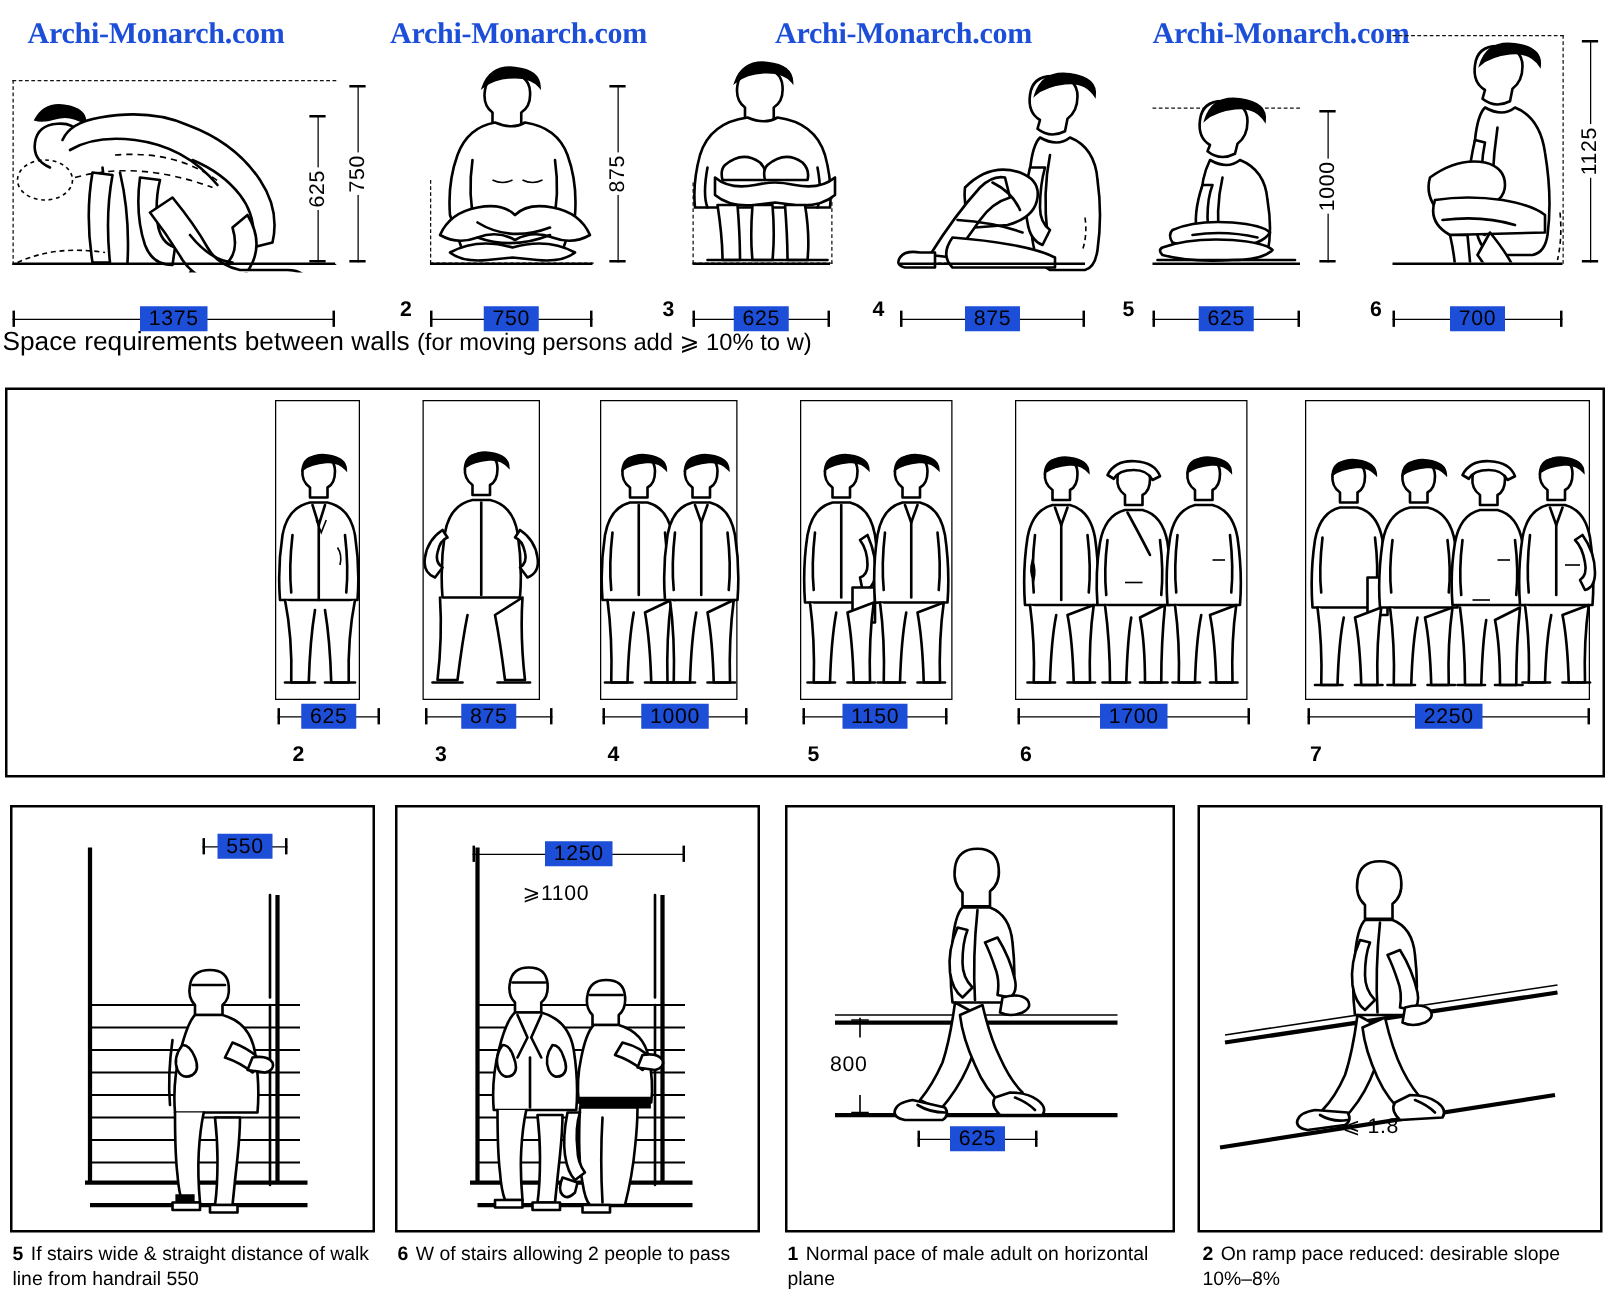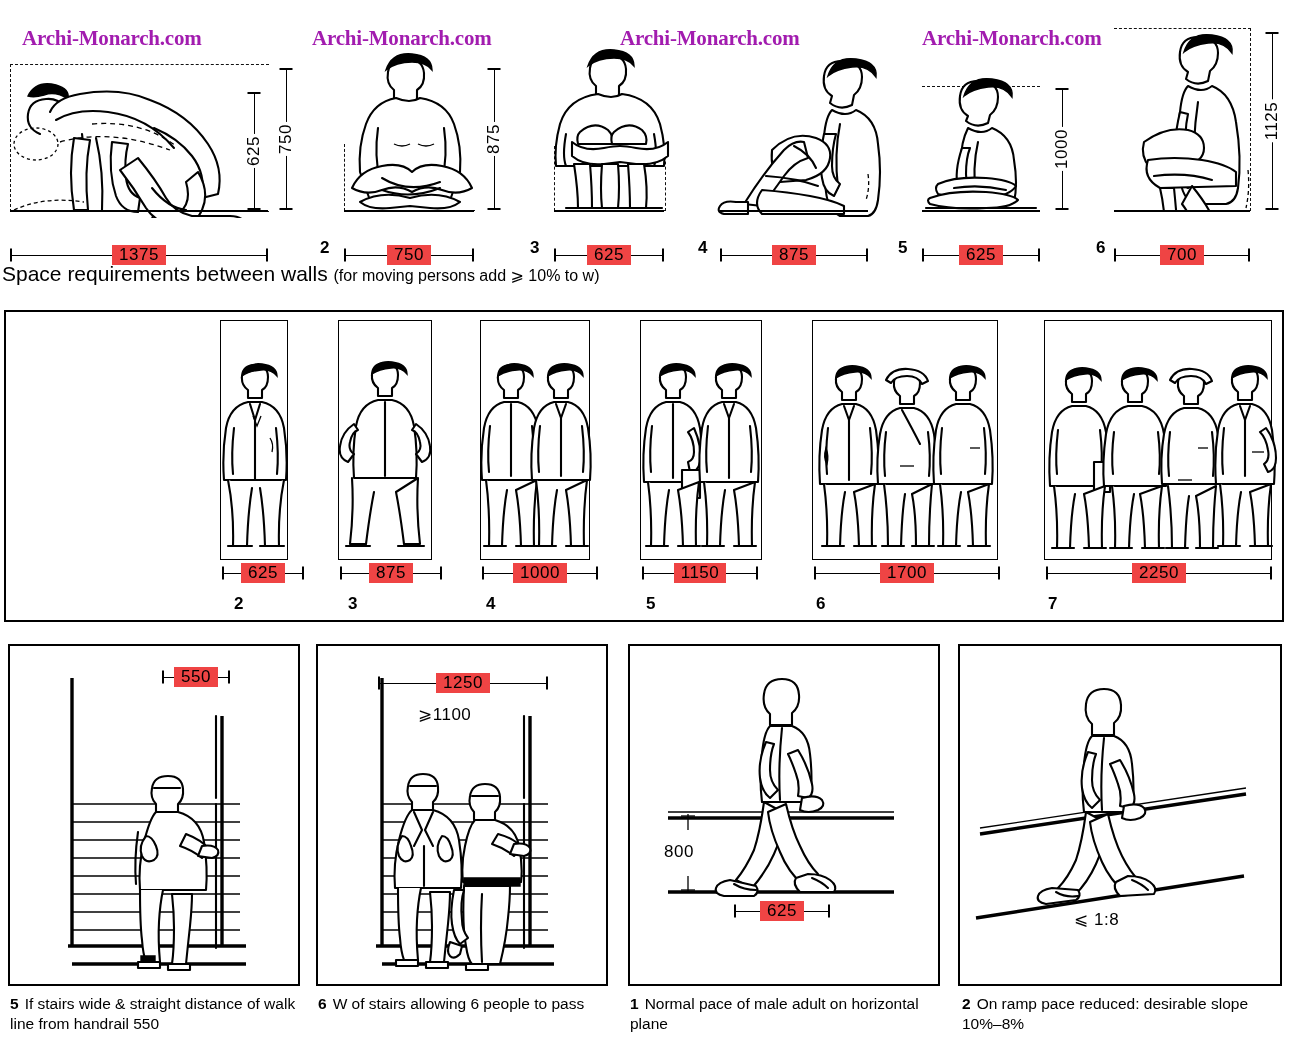--- a/index.html
+++ b/index.html
@@ -1,41 +1,41 @@
 <!DOCTYPE html>
 <html><head>
 <meta charset="utf-8">
 <style>
   html,body{margin:0;padding:0;background:#fff;}
   body{width:1290px;height:1053px;font-family:"Liberation Sans",sans-serif;color:#000;position:relative;overflow:hidden;}
-  .wm{position:absolute;color:#a21caf;font-family:"Liberation Serif",serif;font-weight:bold;font-size:21px;letter-spacing:-.2px;white-space:nowrap;margin-top:12px;}
+  .wm{position:absolute;color:#1d4ed8;font-family:"Liberation Serif",serif;font-weight:bold;font-size:24px;letter-spacing:-.2px;white-space:nowrap;}
 
   
   #toprow{position:absolute;left:0;top:38px;width:1290px;height:212px;}
   .fig-cell{position:absolute;top:0;height:212px;}
   .idx{position:absolute;bottom:0px;font-weight:bold;font-size:17px;font-family:"Liberation Sans",sans-serif;}
   .hdim{position:absolute;height:18px;font-size:17px;font-family:"Liberation Sans",sans-serif;
         display:flex;align-items:center;justify-content:center;}
   .hdim .ln{position:absolute;left:0;right:0;top:50%;border-top:1.6px solid #000;}
-  .hdim .cap{position:relative;background:#ef4444;padding:0 7px;z-index:2;letter-spacing:.5px;}
+  .hdim .cap{position:relative;background:#1d4ed8;padding:0 7px;z-index:2;letter-spacing:.5px;}
   .hdim .t1,.hdim .t2{position:absolute;top:50%;transform:translateY(-50%);width:1.8px;height:13px;background:#000;}
   .hdim .t1{left:0;} .hdim .t2{right:0;}
   .vdim{position:absolute;width:20px;font-size:17px;}
   .vdim .ln{position:absolute;left:50%;top:0;bottom:0;border-left:1.6px solid #000;}
   .vdim .t1,.vdim .t2{position:absolute;left:50%;transform:translateX(-50%);height:1.8px;width:13px;background:#000;}
   .vdim .t1{top:0;} .vdim .t2{bottom:0;}
   .vdim .cap{position:absolute;left:50%;top:50%;transform:translate(-50%,-50%) rotate(-90deg);
              background:#fff;padding:4px 2px;white-space:nowrap;letter-spacing:.5px;z-index:2;}
   .dashbox{position:absolute;border:1.4px dashed #111;}
   .baseline{position:absolute;border-top:2.2px solid #000;}
 
   
   #sectitle{position:absolute;left:2px;top:262px;font-size:21px;white-space:nowrap;}
   #sectitle b{font-weight:normal;}
-  #sectitle span{font-weight:normal;font-size:16px;}
+  #sectitle span{font-weight:normal;font-size:19px;}
 
   
   #midpanel{position:absolute;left:4px;top:310px;width:1280px;height:312px;border:2px solid #000;box-sizing:border-box;}
   .group{position:absolute;top:0;height:312px;}
   .wallbox{position:absolute;top:8px;border:1.5px solid #000;box-sizing:border-box;background:#fff;}
   .gnum{position:absolute;top:282px;font-weight:bold;font-size:17px;}
   .gdim{position:absolute;top:252px;height:16px;font-size:15.5px;}
 
   
   .bpanel{position:absolute;top:644px;border:2px solid #000;box-sizing:border-box;background:#fff;}
@@ -599,21 +599,21 @@
   </svg>
   <div class="hdim" style="left:60px;top:28px;width:170px;">
     <div class="ln"></div>
       <div class="t1"></div>
       <div class="t2"></div>
     <div class="cap">1250</div>
   </div>
   <div style="position:absolute;left:100px;top:58px;font-size:17px;letter-spacing:.5px;">⩾1100</div>
 </div>
 <div class="bcap" style="left:318px;top:994px;width:290px;">
-  <b>6</b><span>W of stairs allowing 6 people to pass</span>
+  <b>6</b><span>W of stairs allowing 2 people to pass</span>
 </div>
 
 <div class="bpanel" style="left:628px;width:312px;height:342px;">
   <svg width="308" height="338">
     <path class="hvy" d="M38,172 L264,172"></path>
     <path class="thin" d="M38,166 L264,166"></path>
     <path class="hvy" d="M38,246 L264,246"></path>
     <path class="stf" d="M140,68 q-8,-7 -6,-20 q2,-15 18,-15 q16,0 17,16 q1,12 -7,18 l0,12 l-22,0z"></path>
     <path class="stf" d="M140,80 l22,0 q16,6 18,28 q3,26 0,48 l-48,0 q-3,-24 0,-48 q2,-22 8,-28z"></path>
     <path class="st" d="M152,82 q-4,38 -2,72"></path>
@@ -656,17 +656,17 @@
     <path class="stf" d="M128,106 q-8,18 -6,36 q2,14 10,20 l8,-8 q-8,-8 -8,-20 q0,-16 4,-26z"></path>
     <path class="stf" d="M160,114 q10,16 14,34 q2,10 -4,14 l-10,-2 q2,-12 -2,-22 q-4,-12 -8,-20z"></path>
     <path class="stf" d="M164,160 q14,-4 20,2 q4,6 -4,10 q-10,4 -18,0z"></path>
     <path class="stf" d="M126,166 q-4,30 -10,48 q-8,18 -18,28 l16,8 q14,-14 22,-32 q10,-22 12,-40z"></path>
     <path class="stf" d="M148,168 q6,26 14,42 q8,16 18,26 l-14,12 q-16,-14 -24,-32 q-10,-22 -12,-40z"></path>
     <path class="stf" d="M92,242 q-12,2 -14,8 q-2,6 8,8 l30,-4 q6,-4 2,-10z"></path>
     <path class="st" d="M96,246 q10,6 22,4"></path>
     <path class="stf" d="M168,230 q14,0 22,6 q8,6 4,12 l-34,2 q-8,-8 -4,-14z"></path>
     <path class="st" d="M172,234 q10,4 16,10"></path>
   </svg>
-  <div style="position:absolute;left:114px;top:244px;font-size:17px;letter-spacing:.5px;margin-top:19px;">⩽ 1:8</div>
+  <div style="position:absolute;left:114px;top:244px;font-size:17px;letter-spacing:.5px;">⩽ 1:8</div>
 </div>
 <div class="bcap" style="left:962px;top:994px;width:320px;">
   <b>2</b><span>On ramp pace reduced: desirable slope 10%–8%</span>
 </div>
 
 </body></html>

